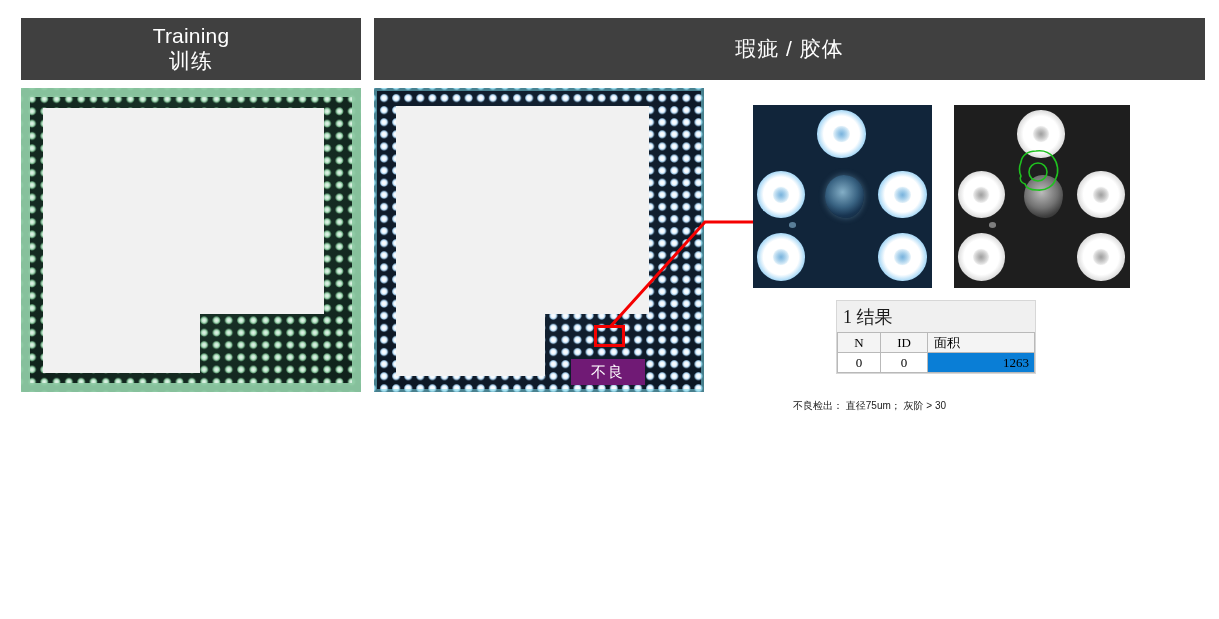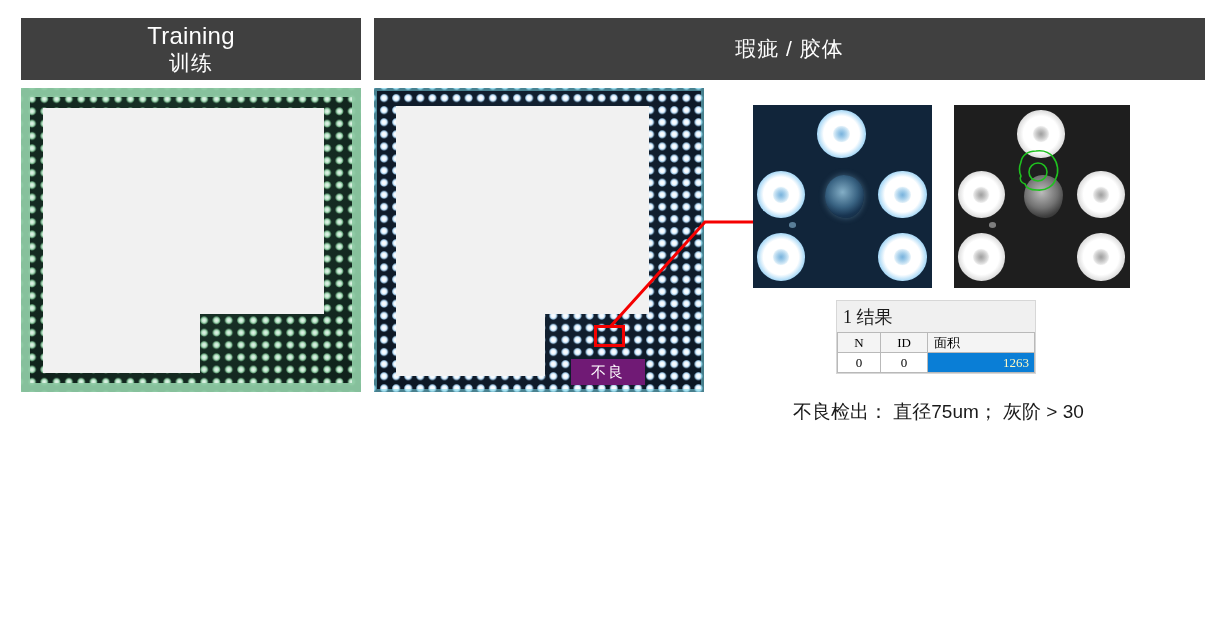--- a/index.html
+++ b/index.html
@@ -20,21 +20,21 @@
     position: absolute;
     background: #404040;
     color: #ffffff;
     display: flex;
     flex-direction: column;
     align-items: center;
     justify-content: center;
     line-height: 1.18;
     text-align: center;
   }
-  .banner .line-en { font-size: 24px; font-weight: 400; letter-spacing: 0.2px; }
+  .banner .line-en { font-size: 21px; font-weight: 400; letter-spacing: 0.2px; }
   .banner .line-cn { font-size: 21px; font-weight: 400; letter-spacing: 1px; }
 
   #banner-training { left: 21px;  top: 18px; width: 340px; height: 62px; }
   #banner-defect   { left: 374px; top: 18px; width: 831px; height: 62px; }
 
   
   .board {
     position: absolute;
     overflow: hidden;
   }
@@ -186,32 +186,32 @@
     font-weight: normal;
     height: 19px;
     padding: 0 4px;
     color: #000000;
   }
   #results-grid th { background: #f4f4f4; text-align: center; }
   #results-grid th.col-area { text-align: left; padding-left: 6px; }
   #results-grid td { background: #ffffff; text-align: center; }
   #results-grid td.val-area {
     background: #0a7ed6;
-    color: #fef9c3;
+    color: #000000;
     text-align: right;
     padding-right: 5px;
   }
   .col-n  { width: 34px; }
   .col-id { width: 38px; }
 
   
   #caption {
     position: absolute;
     left: 793px; top: 399px;
-    font-size: 19px;
+    font-size: 10px;
     color: #1a1a1a;
     white-space: nowrap;
   }
 </style>
 </head>
 <body>
 
 <div class="banner" id="banner-training">
   <span class="line-en">Training</span>
   <span class="line-cn">训练</span>

